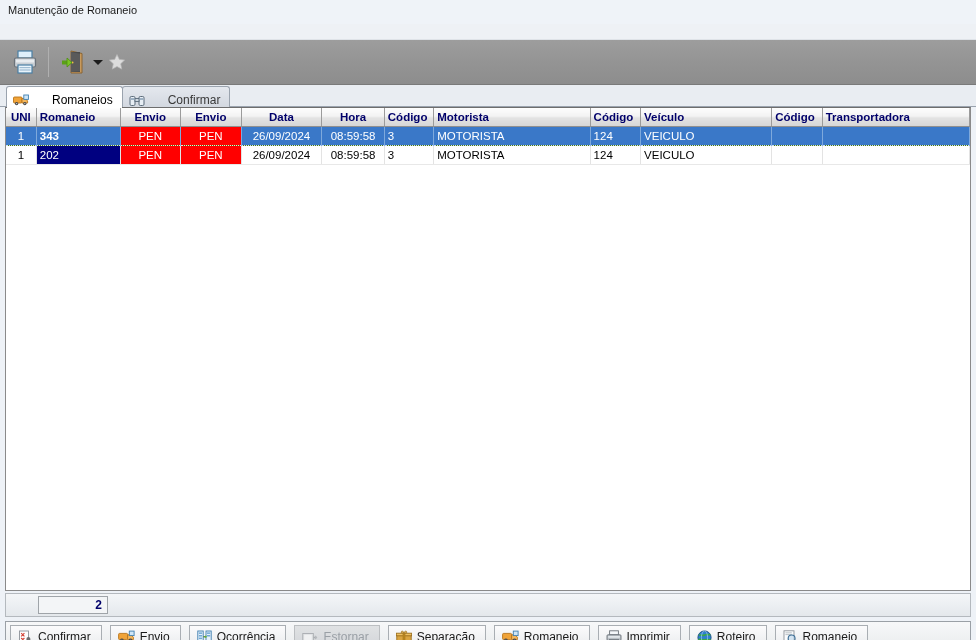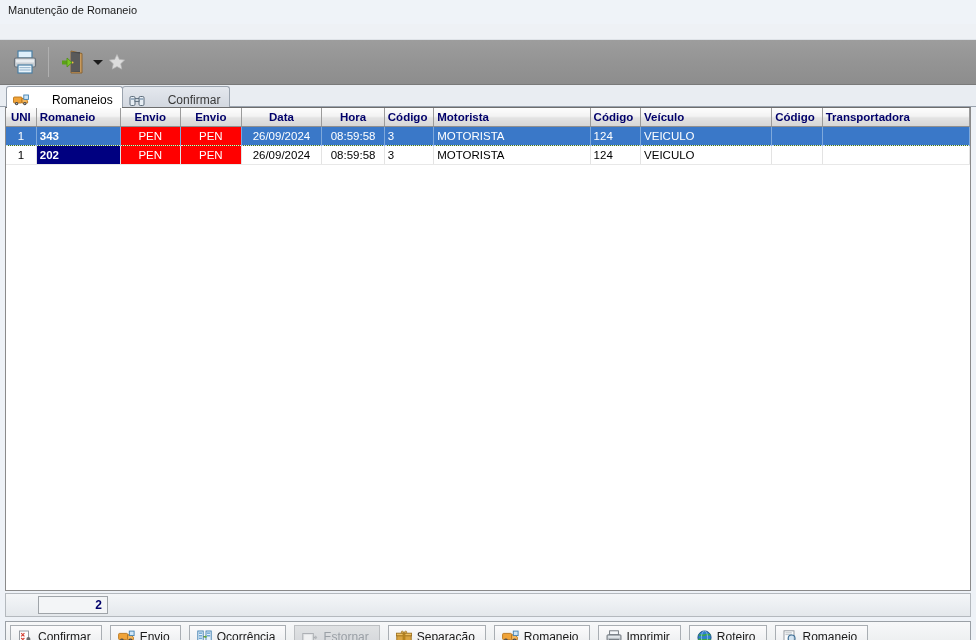--- a/index.html
+++ b/index.html
@@ -163,21 +163,21 @@
   }
   tr.row-normal td.cell {
     background: #ffffff;
     color: #000000;
   }
 
   
   td.cell.romaneio {
     background: #000080 !important;
     color: #ffffff !important;
-    font-weight: bold;
+    font-weight: normal;
     padding-left: 4px;
   }
   tr.row-selected td.cell.romaneio {
     background: #3a78c8 !important;
     color: #ffffff !important;
     font-weight: bold;
   }
   td.cell.pen {
     background: #ff0000 !important;
     color: #ffffff !important;

